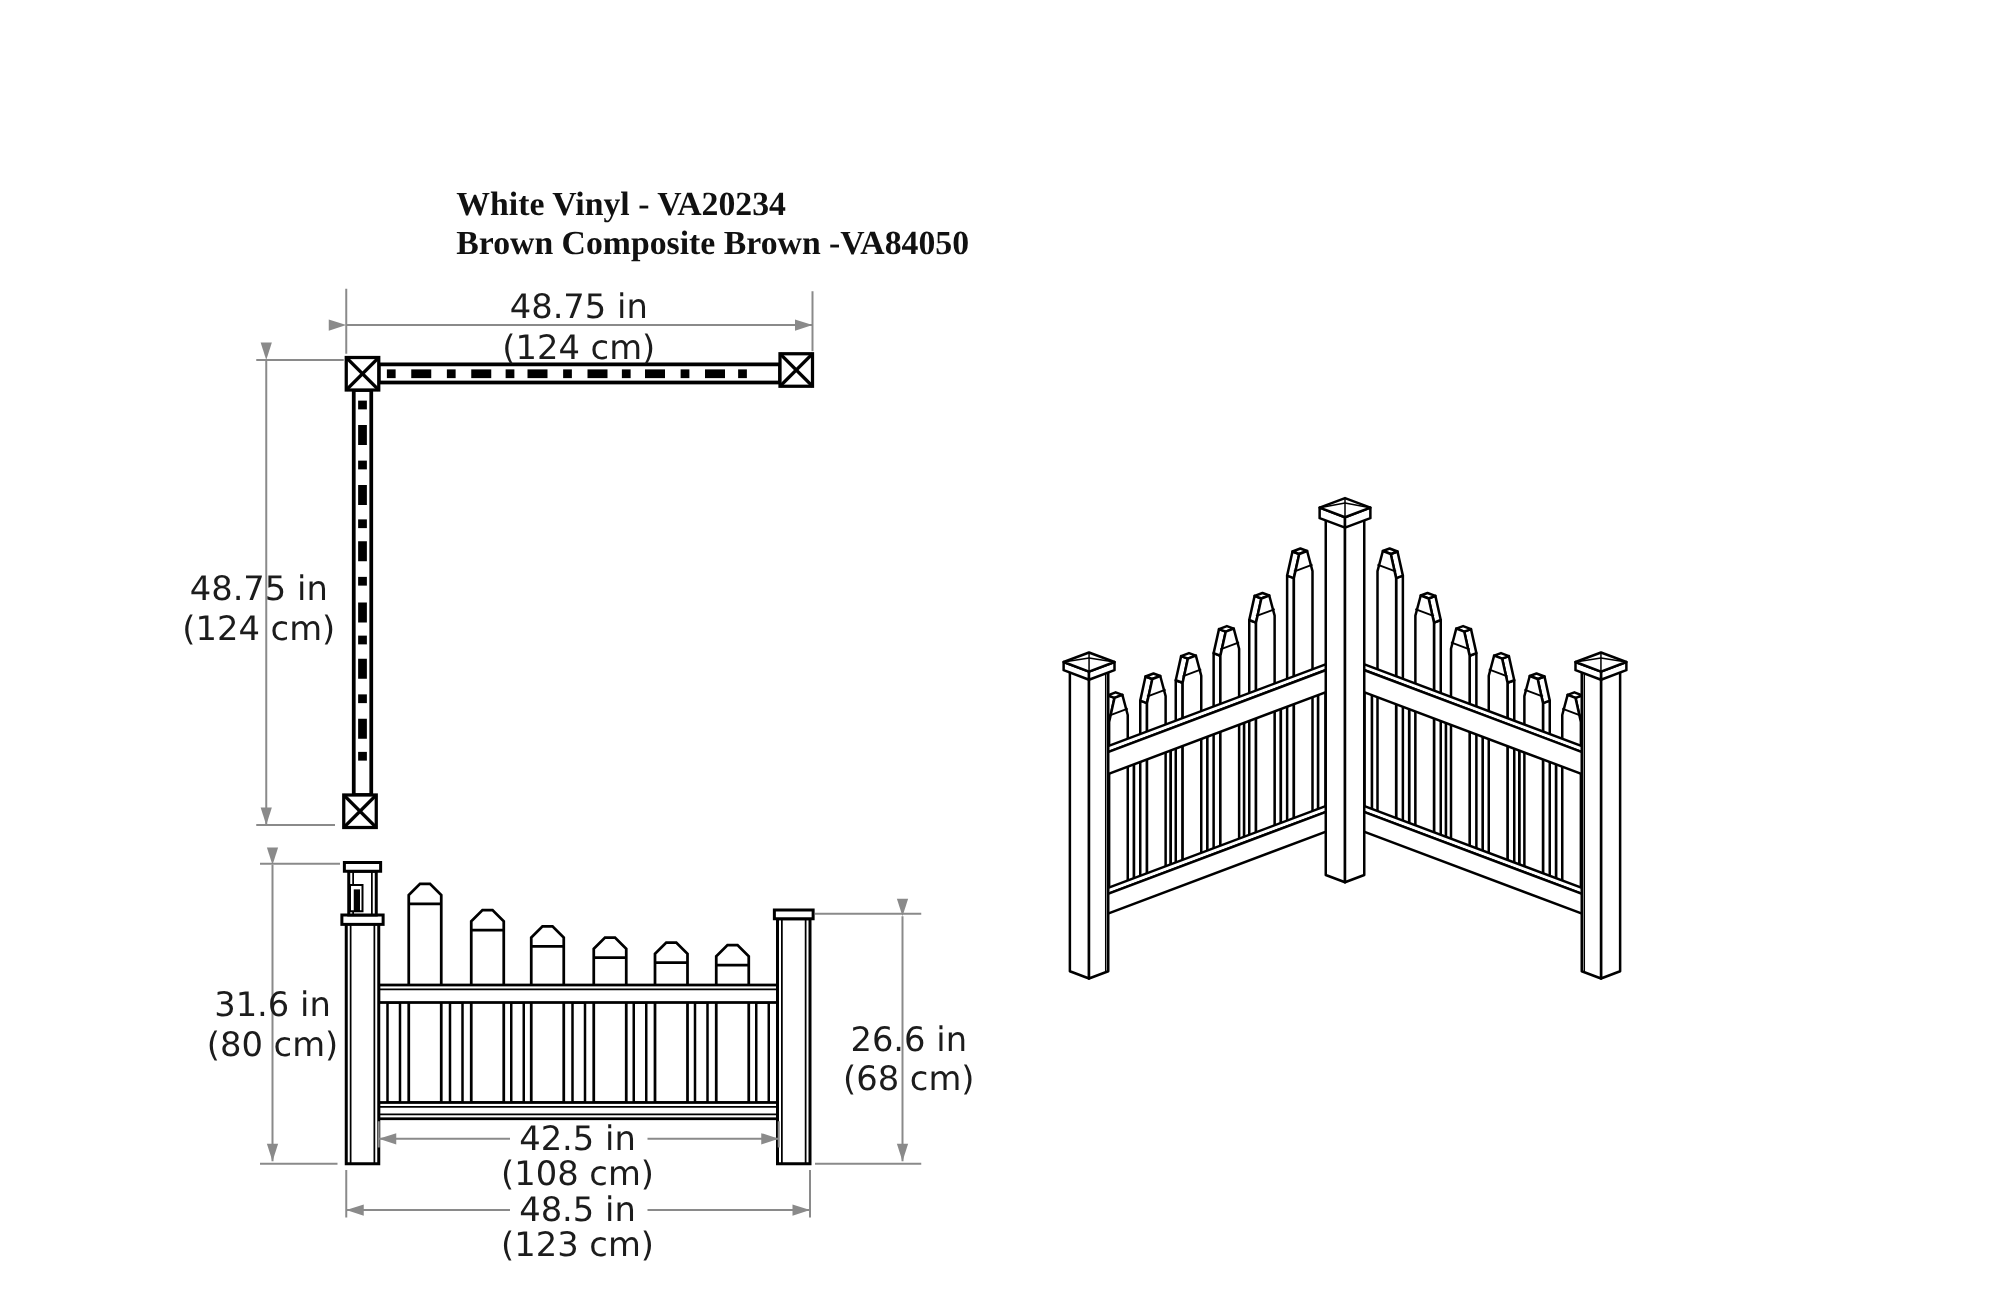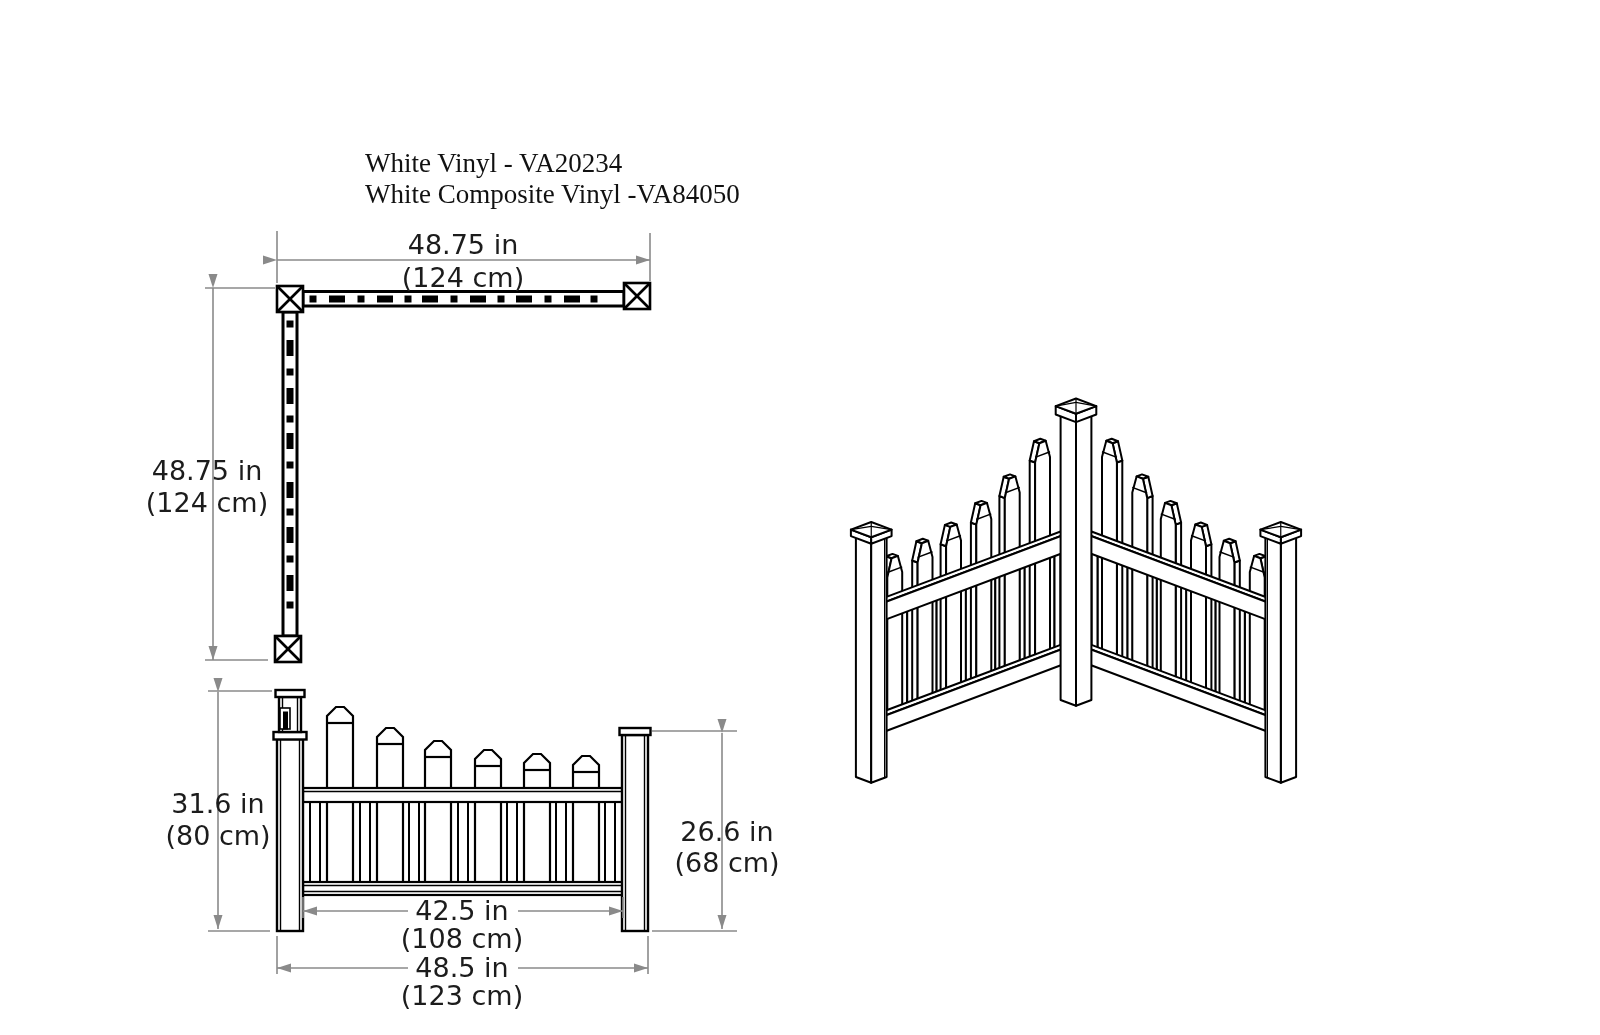--- a/index.html
+++ b/index.html
@@ -1,33 +1,33 @@
 <!DOCTYPE html>
 <html><head>
 <meta charset="utf-8">
 <style>
   html,body{margin:0;padding:0;background:#fff;}
   .canvas{position:relative;width:1600px;height:1035px;background:#fff;overflow:hidden;
           font-family:"DejaVu Sans",sans-serif;}
   .title-block{position:absolute;left:365px;top:148px;color:#111;
-               font-family:"Liberation Serif",serif;font-weight:normal;font-size:27px;line-height:31px;}
+               font-family:"Liberation Serif",serif;font-weight:bold;font-size:27px;line-height:31px;}
   svg{position:absolute;left:0;top:0;}
   svg text{font-family:"DejaVu Sans",sans-serif;font-size:27px;fill:#1c1c1c;}
   .blk{stroke:#000;fill:#fff;}
   .blk-f{stroke:#000;fill:#000;}
   .dim{stroke:#8a8a8a;stroke-width:1.6;fill:none;}
 </style>
 </head>
 <body>
 
 <div class="canvas">
 
   <div class="title-block">
     <div>White Vinyl - VA20234</div>
-    <div>White Composite Vinyl -VA84050</div>
+    <div>Brown Composite Brown -VA84050</div>
   </div>
 
   <svg width="1600" height="1035" viewBox="0 0 1600 1035">
     <defs>
       <marker id="ah" orient="auto" markerUnits="userSpaceOnUse" markerWidth="17" markerHeight="13" refX="15" refY="6">
         <path d="M15,6 L1,1.5 L1,10.5 Z" fill="#8a8a8a"></path>
       </marker>
     </defs>
 
     <g>

